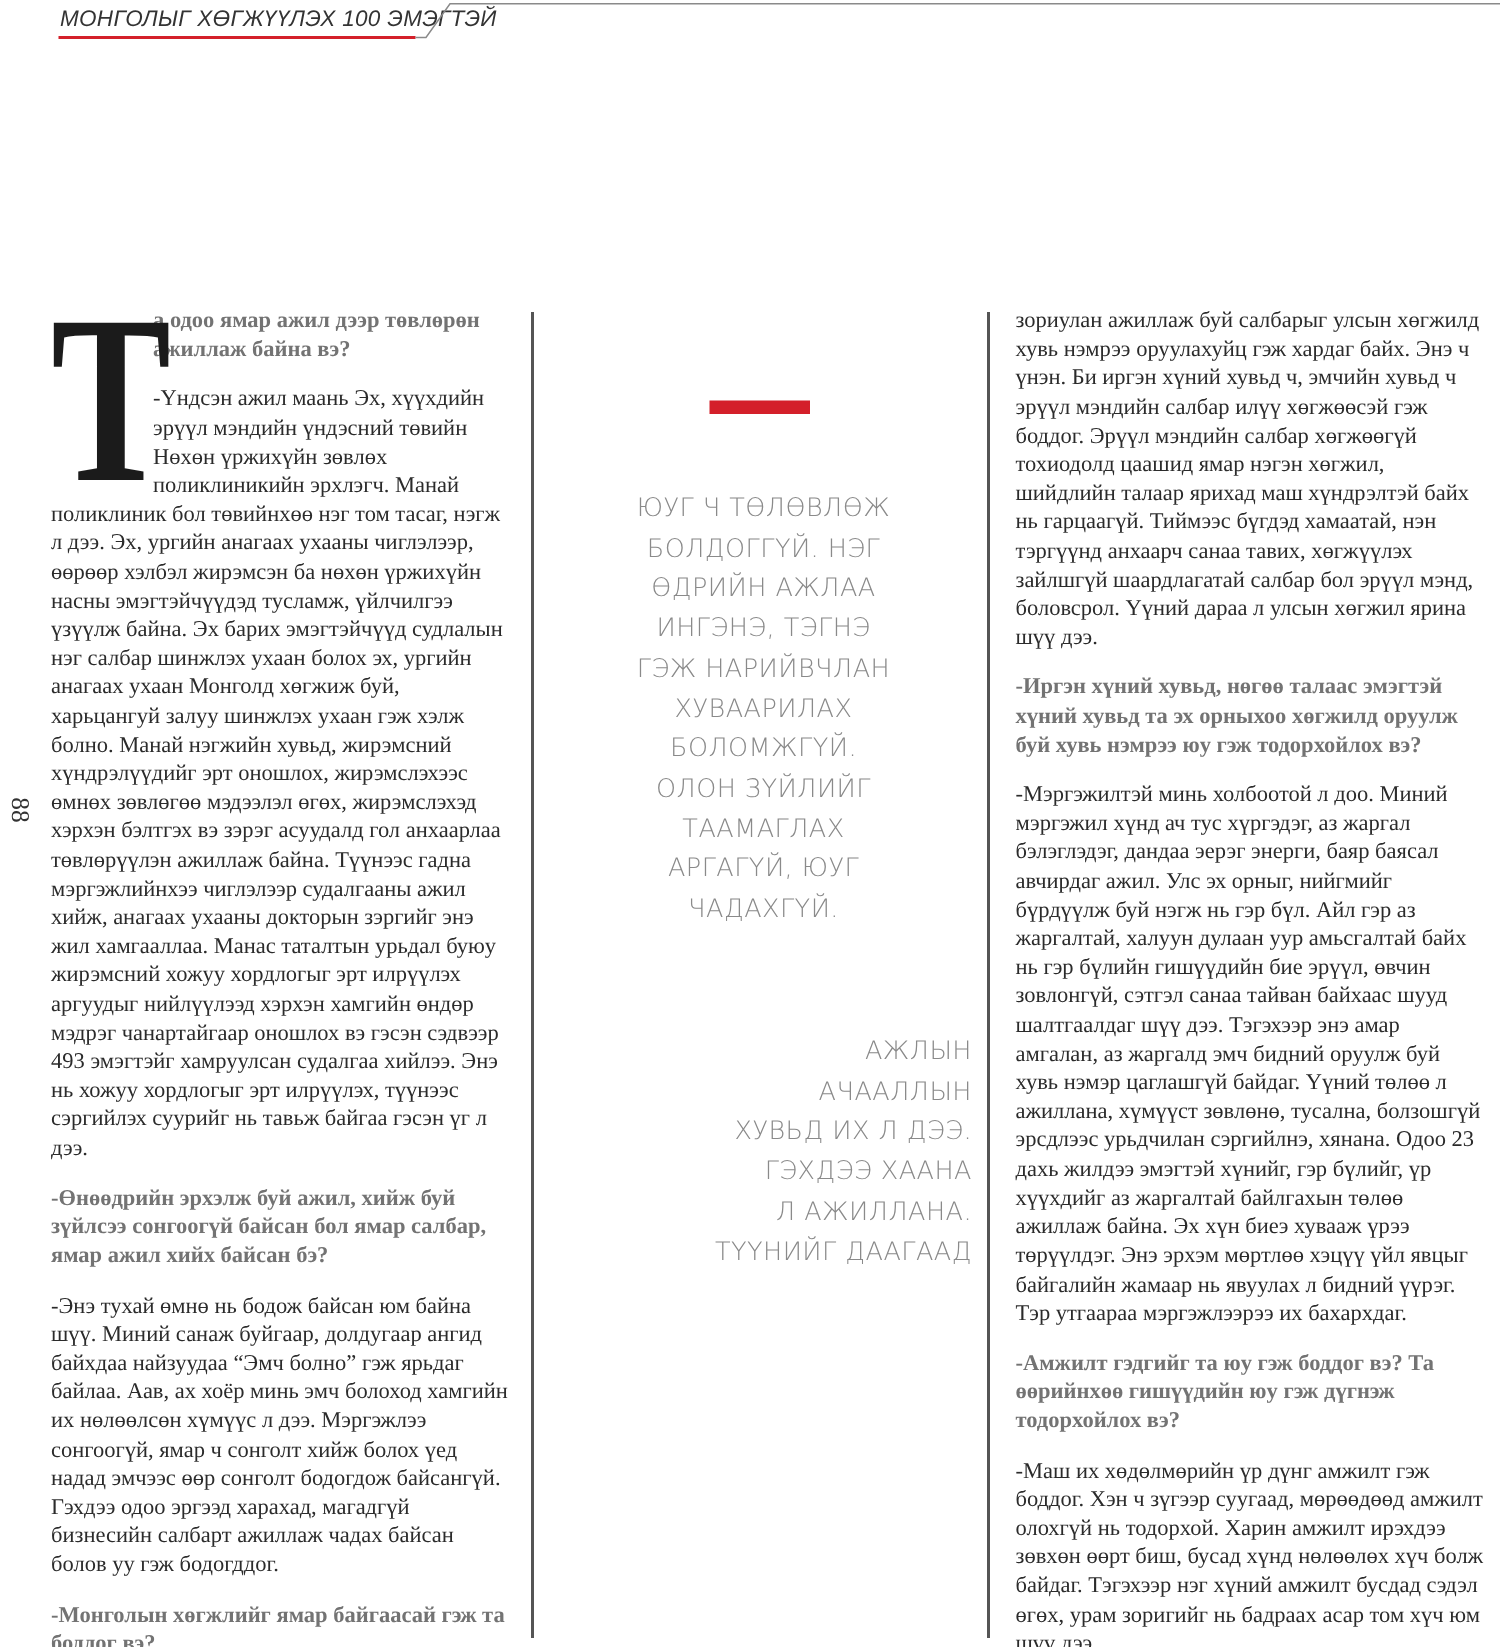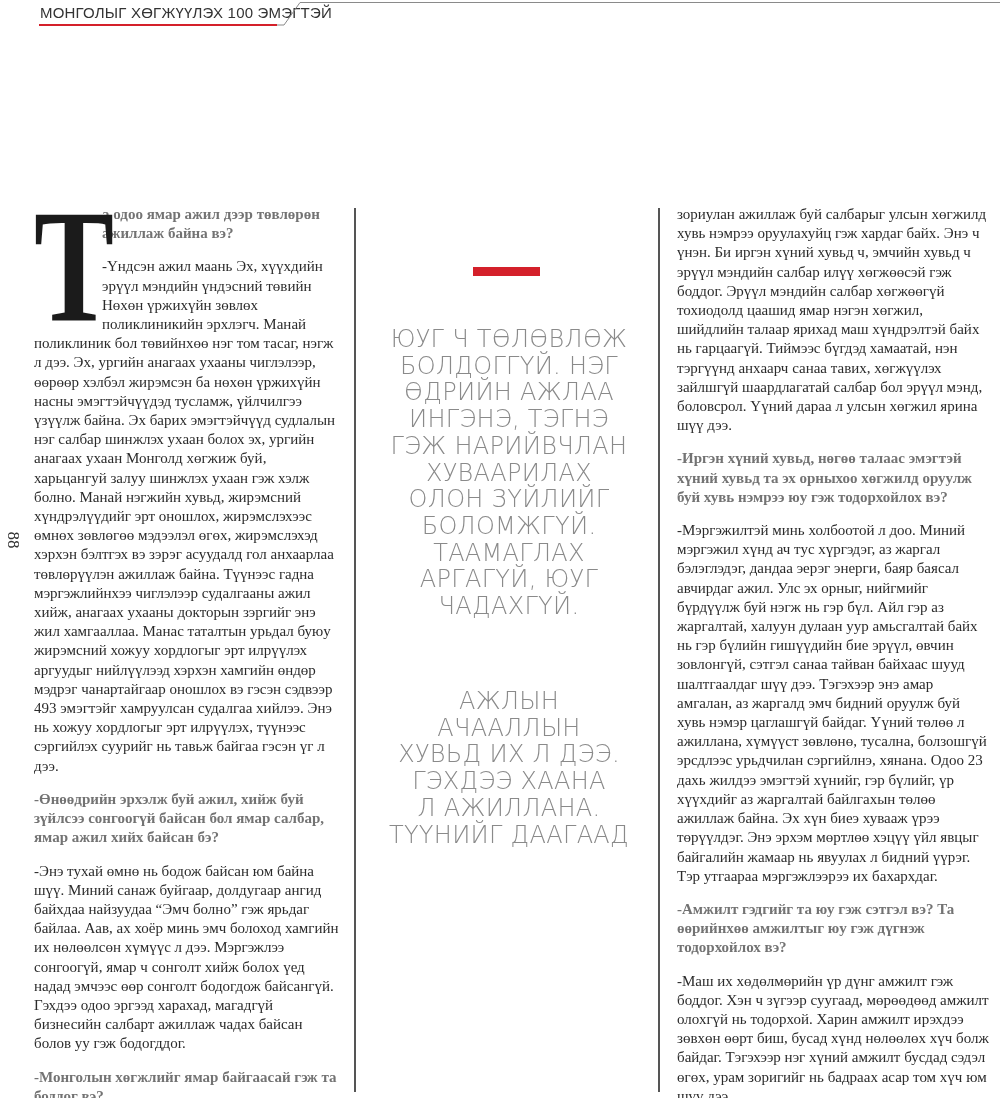--- a/index.html
+++ b/index.html
@@ -1,20 +1,20 @@
 <!DOCTYPE html>
 <html><head>
   <meta charset="utf-8">
   <style>
     * { margin: 0; padding: 0; box-sizing: border-box; }
     html, body { width: 1000px; height: 1098px; background: #ffffff; overflow: hidden; }
     body { position: relative; font-family: "Liberation Serif", "DejaVu Serif", serif; color: #2a2a2a; }
 
     
-    .header { position: absolute; left: 0; top: 0; width: 828px; height: 30px; }
+    .header { position: absolute; left: 0; top: 0; width: 828px; height: 30px; font-style: italic; }
     .header-title {
       position: absolute; left: 40px; top: 4px;
       font-family: "Liberation Sans", "DejaVu Sans", sans-serif;
       font-size: 15px; letter-spacing: 0.2px; color: #333; white-space: nowrap;
     }
     .header-red { position: absolute; left: 39px; top: 24px; width: 238px; height: 2px; background: #d4202a; }
     .header-line svg { position: absolute; left: 0; top: 0; }
 
     
     .page-number {
@@ -42,26 +42,26 @@
     .divider { position: absolute; width: 2px; background: #555; }
     .divider-1 { left: 354px; top: 208px; height: 884px; }
     .divider-2 { left: 658px; top: 208px; height: 884px; }
 
     
     .pull { position: absolute; left: 370px; top: 200px; width: 278px; text-align: center; }
     .pull-bar { position: absolute; left: 103px; top: 67px; width: 67px; height: 9px; background: #d4202a; }
     .pull-text {
       position: absolute; left: 0; width: 278px;
       font-family: "DejaVu Sans", "Liberation Sans", sans-serif;
-      font-weight: 200; font-size: 24px; line-height: 26.7px; color: #8a8a8a;
+      font-weight: 200; font-size: 17px; line-height: 26.7px; color: #8a8a8a;
       letter-spacing: 0.3px; text-transform: uppercase;
     }
     .pull-text .line { display: block; white-space: nowrap; }
     .pull-1 { top: 126px; }
-    .pull-2 { top: 488px; }
+    .pull-2 { top: 488px; text-align: right; }
   </style>
 </head>
 <body>
 
 <div class="header">
   <div class="header-title">МОНГОЛЫГ ХӨГЖҮҮЛЭХ 100 ЭМЭГТЭЙ</div>
   <div class="header-red"></div>
   <div class="header-line">
     <svg width="1000" height="30" viewBox="0 0 1000 30">
       <polyline points="277,25 284,25 300,2.5 1000,2.5" fill="none" stroke="#8a8a8a" stroke-width="1"></polyline>
@@ -85,37 +85,37 @@
 
 <div class="pull">
   <div class="pull-bar"></div>
   <div class="pull-text pull-1">
     <span class="line">ЮУГ Ч ТӨЛӨВЛӨЖ</span>
     <span class="line">БОЛДОГГҮЙ. НЭГ</span>
     <span class="line">ӨДРИЙН АЖЛАА</span>
     <span class="line">ИНГЭНЭ, ТЭГНЭ</span>
     <span class="line">ГЭЖ НАРИЙВЧЛАН</span>
     <span class="line">ХУВААРИЛАХ</span>
+    <span class="line">БОЛОМЖГҮЙ.</span>
     <span class="line">ОЛОН ЗҮЙЛИЙГ</span>
-    <span class="line">БОЛОМЖГҮЙ.</span>
     <span class="line">ТААМАГЛАХ</span>
     <span class="line">АРГАГҮЙ, ЮУГ</span>
     <span class="line">ЧАДАХГҮЙ.</span>
   </div>
   <div class="pull-text pull-2">
     <span class="line">АЖЛЫН</span>
     <span class="line">АЧААЛЛЫН</span>
     <span class="line">ХУВЬД ИХ Л ДЭЭ.</span>
     <span class="line">ГЭХДЭЭ ХААНА</span>
     <span class="line">Л АЖИЛЛАНА.</span>
     <span class="line">ТҮҮНИЙГ ДААГААД</span>
   </div>
 </div>
 
 <div class="divider divider-2"></div>
 
 <div class="col col-right">
   <p class="a">зориулан ажиллаж буй салбарыг улсын хөгжилд хувь нэмрээ оруулахуйц гэж хардаг байх. Энэ ч үнэн. Би иргэн хүний хувьд ч, эмчийн хувьд ч эрүүл мэндийн салбар илүү хөгжөөсэй гэж боддог. Эрүүл мэндийн салбар хөгжөөгүй тохиодолд цаашид ямар нэгэн хөгжил, шийдлийн талаар ярихад маш хүндрэлтэй байх нь гарцаагүй. Тиймээс бүгдэд хамаатай, нэн тэргүүнд анхаарч санаа тавих, хөгжүүлэх зайлшгүй шаардлагатай салбар бол эрүүл мэнд, боловсрол. Үүний дараа л улсын хөгжил ярина шүү дээ.</p>
   <p class="q">-Иргэн хүний хувьд, нөгөө талаас эмэгтэй хүний хувьд та эх орныхоо хөгжилд оруулж буй хувь нэмрээ юу гэж тодорхойлох вэ?</p>
   <p class="a">-Мэргэжилтэй минь холбоотой л доо. Миний мэргэжил хүнд ач тус хүргэдэг, аз жаргал бэлэглэдэг, дандаа эерэг энерги, баяр баясал авчирдаг ажил. Улс эх орныг, нийгмийг бүрдүүлж буй нэгж нь гэр бүл. Айл гэр аз жаргалтай,  халуун дулаан уур амьсгалтай байх нь гэр бүлийн гишүүдийн бие эрүүл, өвчин зовлонгүй, сэтгэл санаа тайван байхаас шууд шалтгаалдаг шүү дээ. Тэгэхээр энэ амар амгалан, аз жаргалд эмч бидний оруулж буй хувь нэмэр цаглашгүй байдаг. Үүний төлөө л ажиллана, хүмүүст зөвлөнө, тусална, болзошгүй эрсдлээс урьдчилан сэргийлнэ, хянана. Одоо 23 дахь жилдээ эмэгтэй хүнийг, гэр бүлийг, үр хүүхдийг аз жаргалтай байлгахын төлөө  ажиллаж байна. Эх хүн биеэ хувааж үрээ төрүүлдэг. Энэ эрхэм мөртлөө хэцүү үйл явцыг байгалийн жамаар нь явуулах л бидний үүрэг. Тэр утгаараа мэргэжлээрээ их бахархдаг.</p>
-  <p class="q">-Амжилт гэдгийг та юу гэж сэтгэл вэ? Та өөрийнхөө амжилтыг юу гэж дүгнэж тодорхойлох вэ?</p>
+  <p class="q">-Амжилт гэдгийг та юу гэж боддог вэ? Та өөрийнхөө гишүүдийн юу гэж дүгнэж тодорхойлох вэ?</p>
   <p class="a last">-Маш их хөдөлмөрийн үр дүнг амжилт гэж боддог. Хэн ч зүгээр суугаад, мөрөөдөөд амжилт олохгүй нь тодорхой. Харин амжилт ирэхдээ зөвхөн өөрт биш, бусад хүнд нөлөөлөх хүч болж байдаг. Тэгэхээр нэг хүний амжилт бусдад сэдэл өгөх, урам зоригийг нь бадраах асар том хүч юм шүү дээ.</p>
 </div>
 
 </body></html>

